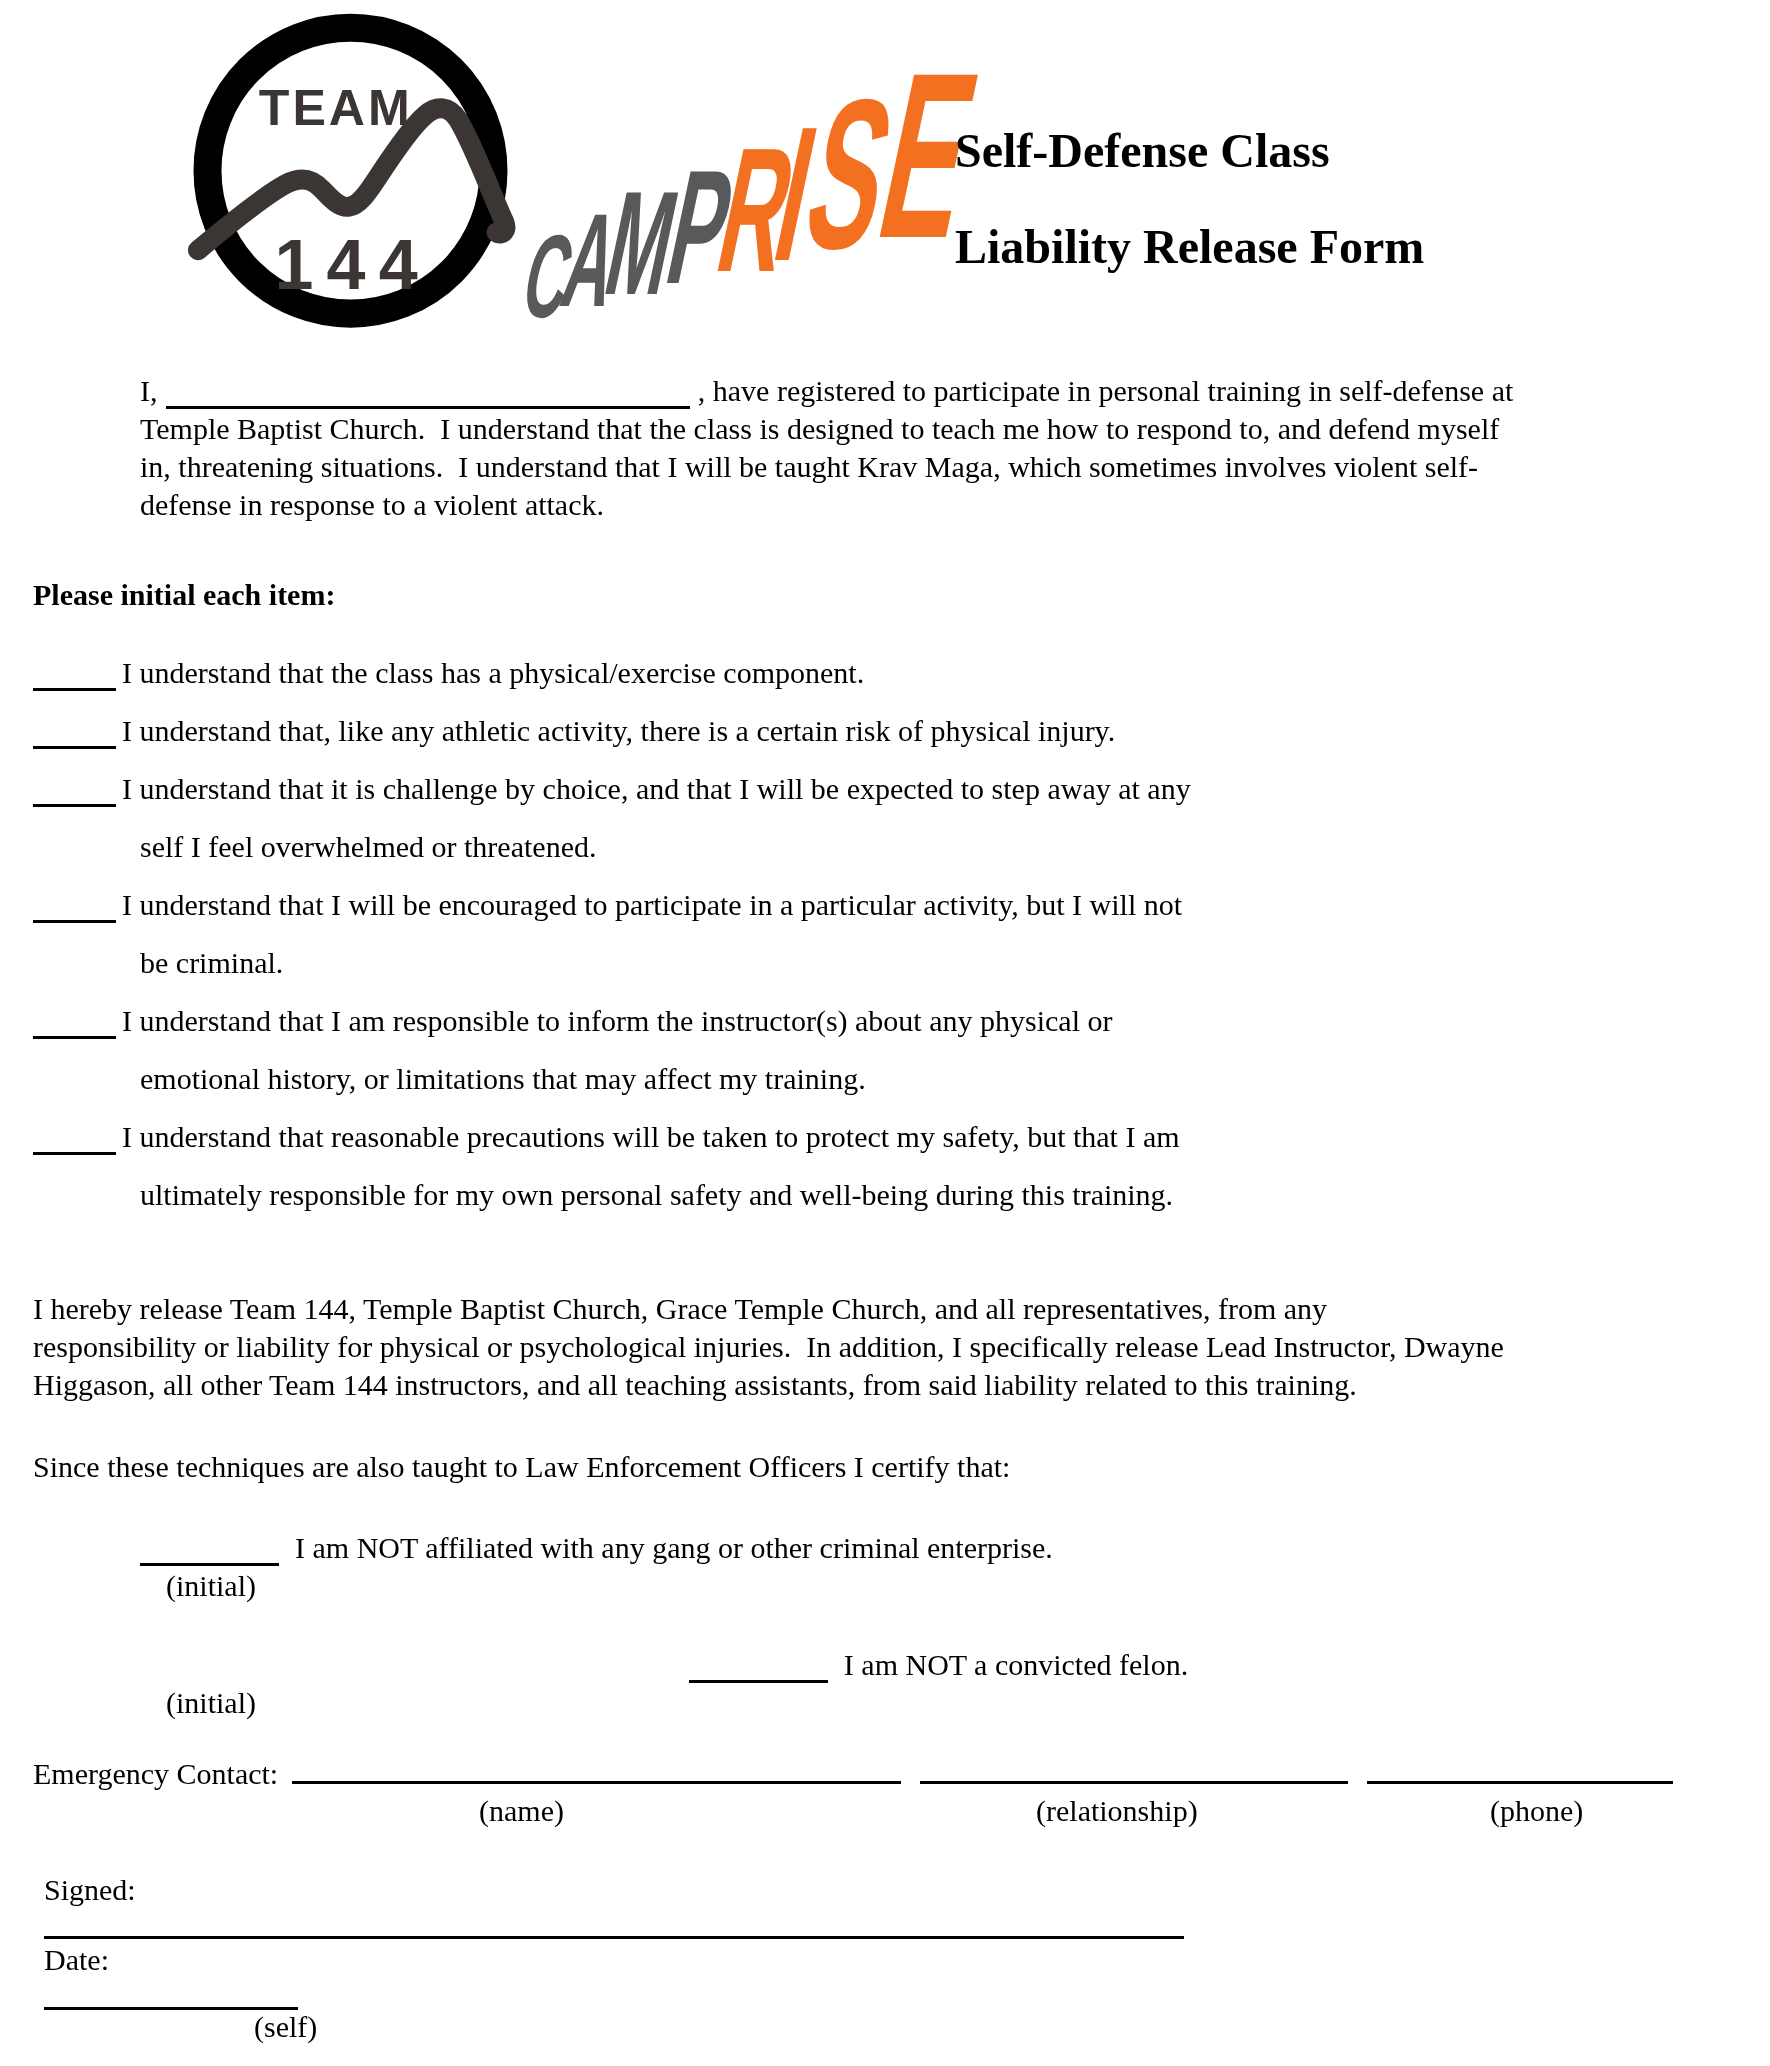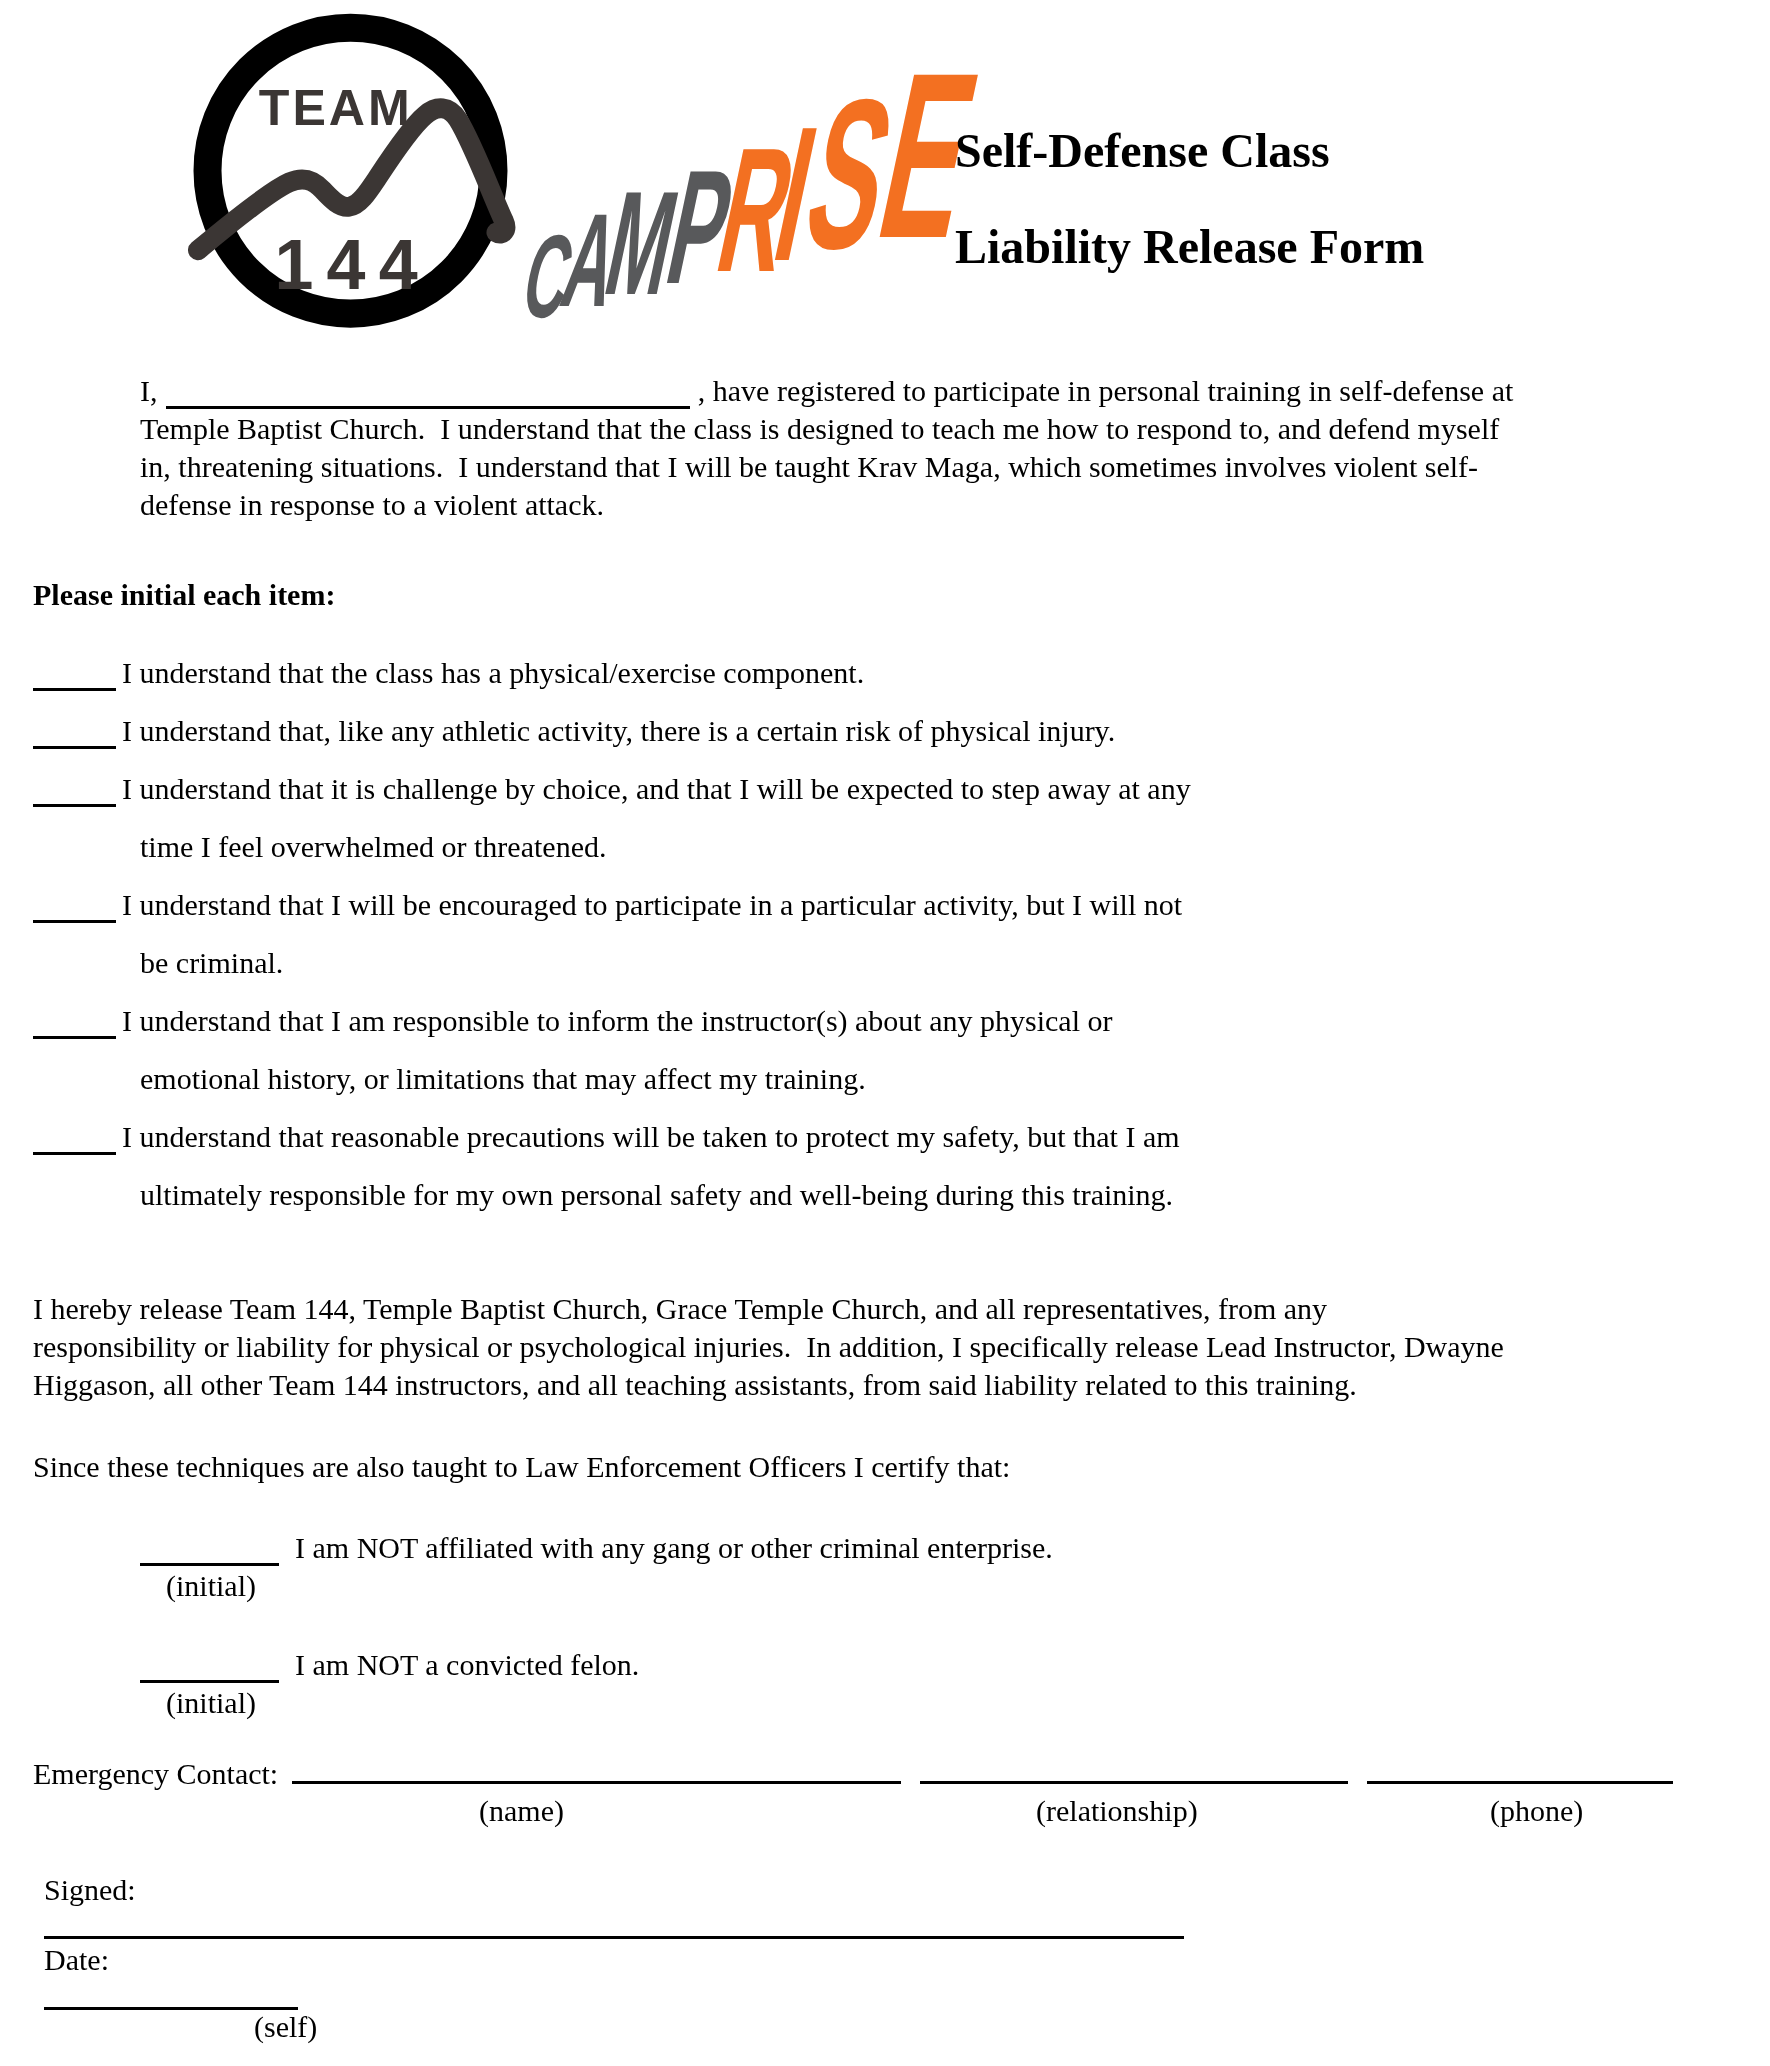--- a/index.html
+++ b/index.html
@@ -32,21 +32,21 @@
   .items{margin-top:29.5px;}
   .item-line{line-height:58px;white-space:pre;}
   .item-blank{width:83px;margin-right:5.9px;border-bottom-width:3.7px;}
   .item-cont{line-height:58px;padding-left:107px;white-space:pre;}
   
   .release{margin-top:66px;line-height:38px;}
   .release .rline{display:block;white-space:pre;}
   .certify-intro{margin-top:44px;line-height:38px;white-space:pre;}
   
   .certify-row{margin-top:41px;line-height:41px;white-space:pre;}
-  .certify-row.second{}
+  .certify-row.second{text-align:center;}
   .certify-blank{width:139px;margin-left:107px;margin-right:16px;border-bottom-width:3.7px;}
   .initial-caption{line-height:35px;padding-left:133px;}
   
   .emergency-row{margin-top:33px;line-height:41px;display:flex;align-items:baseline;}
   .emg-label{white-space:pre;}
   .emg-name{width:609px;margin-left:13.3px;}
   .emg-rel{width:428px;margin-left:19px;}
   .emg-phone{width:306px;margin-left:19px;}
   .emg-captions{position:relative;height:34px;line-height:34px;}
   .emg-captions span{position:absolute;top:0;}
@@ -117,21 +117,21 @@
   <div class="item">
     <div class="item-line"><span class="blank item-blank"></span><span>I understand that the class has a physical/exercise component.</span></div>
   </div>
 
   <div class="item">
     <div class="item-line"><span class="blank item-blank"></span><span>I understand that, like any athletic activity, there is a certain risk of physical injury.</span></div>
   </div>
 
   <div class="item">
     <div class="item-line"><span class="blank item-blank"></span><span>I understand that it is challenge by choice, and that I will be expected to step away at any</span></div>
-    <div class="item-cont">time I feel overwhelmed or threatened.</div>
+    <div class="item-cont">self I feel overwhelmed or threatened.</div>
   </div>
 
   <div class="item">
     <div class="item-line"><span class="blank item-blank"></span><span>I understand that I will be encouraged to participate in a particular activity, but I will not</span></div>
     <div class="item-cont">be criminal.</div>
   </div>
 
   <div class="item">
     <div class="item-line"><span class="blank item-blank"></span><span>I understand that I am responsible to inform the instructor(s) about any physical or</span></div>
     <div class="item-cont">emotional history, or limitations that may affect my training.</div>

